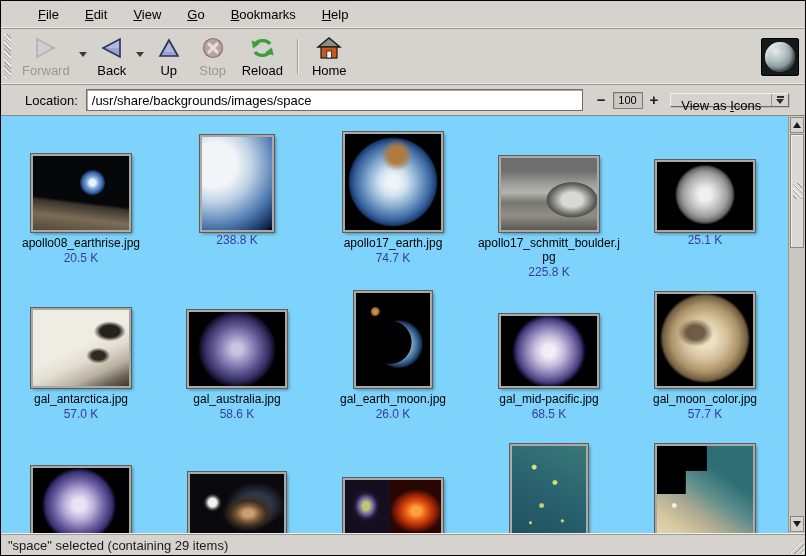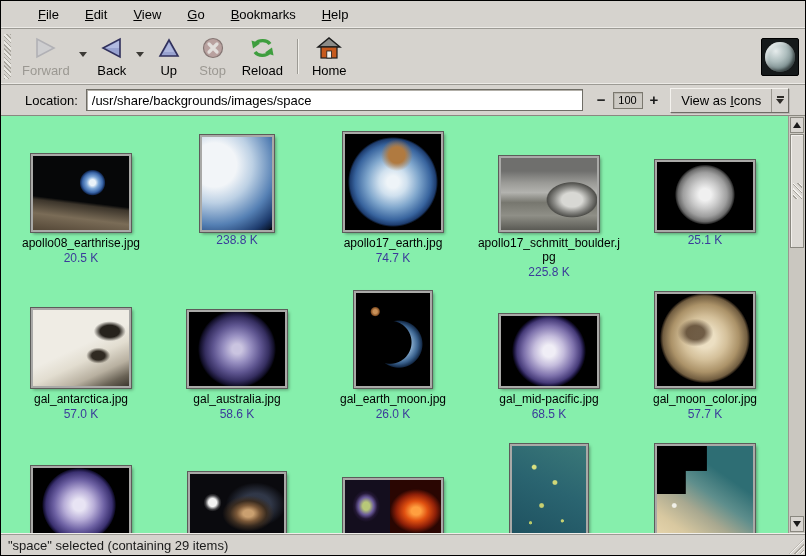--- a/index.html
+++ b/index.html
@@ -88,40 +88,40 @@
   .zoom-ctl { display: flex; align-items: center; margin: 0 8px 0 10px; }
   .zoom-btn { font-size: 15px; font-weight: bold; color: #1a1a1a; padding: 0 4px; line-height: 16px; cursor: default; }
   .zoom-display {
     min-width: 30px; height: 17px; padding: 0 3px;
     background: #cdcac4; border: 1px solid #7b786f;
     box-shadow: inset 1px 1px 0 #b6b3ab;
     font-size: 11px; color: #000; text-align: center; line-height: 15px;
     margin: 0 3px;
   }
   .combo {
-    display: flex; align-items: stretch; height: 25px;
+    display: flex; align-items: stretch; height: 14px;
     background: #d6d3ce;
     border: 1px solid; border-color: #f4f2ee #6e6c65 #6e6c65 #f4f2ee;
     box-shadow: 1px 1px 0 rgba(0,0,0,.12);
   }
   .combo-label { font-size: 13px; color: #000; padding: 4px 10px 0 10px; white-space: nowrap; }
   .combo-label u { text-decoration: underline; }
   .combo-arrow-seg {
     width: 17px; border-left: 1px solid #9a978f;
     display: flex; flex-direction: column; align-items: center; justify-content: center; gap: 1px;
   }
   .combo-arrow-seg .bar { width: 7px; height: 2px; background: #2e2c28; }
   .combo-arrow-seg .tri {
     width: 0; height: 0;
     border-left: 4px solid transparent; border-right: 4px solid transparent;
     border-top: 5px solid #2e2c28;
   }
 
   
-  .content { flex: 1 1 auto; position: relative; background: #86efac; overflow: hidden; }
+  .content { flex: 1 1 auto; position: relative; background: #7dd3fc; overflow: hidden; }
   .file-grid { position: absolute; left: 2px; top: 0; right: 17px; bottom: 0; padding-top: 12px; overflow: hidden; }
   .grid-row { display: flex; height: 156px; }
   .file-cell { width: 156px; display: flex; flex-direction: column; align-items: center; }
   .icon-box { height: 104px; display: flex; align-items: flex-end; justify-content: center; }
   .thumb {
     border: 2px solid #a9a9a7;
     outline: 1px solid #5c5c5a;
     box-shadow: 2px 2px 3px rgba(0,0,0,.35);
   }
   .file-name {

